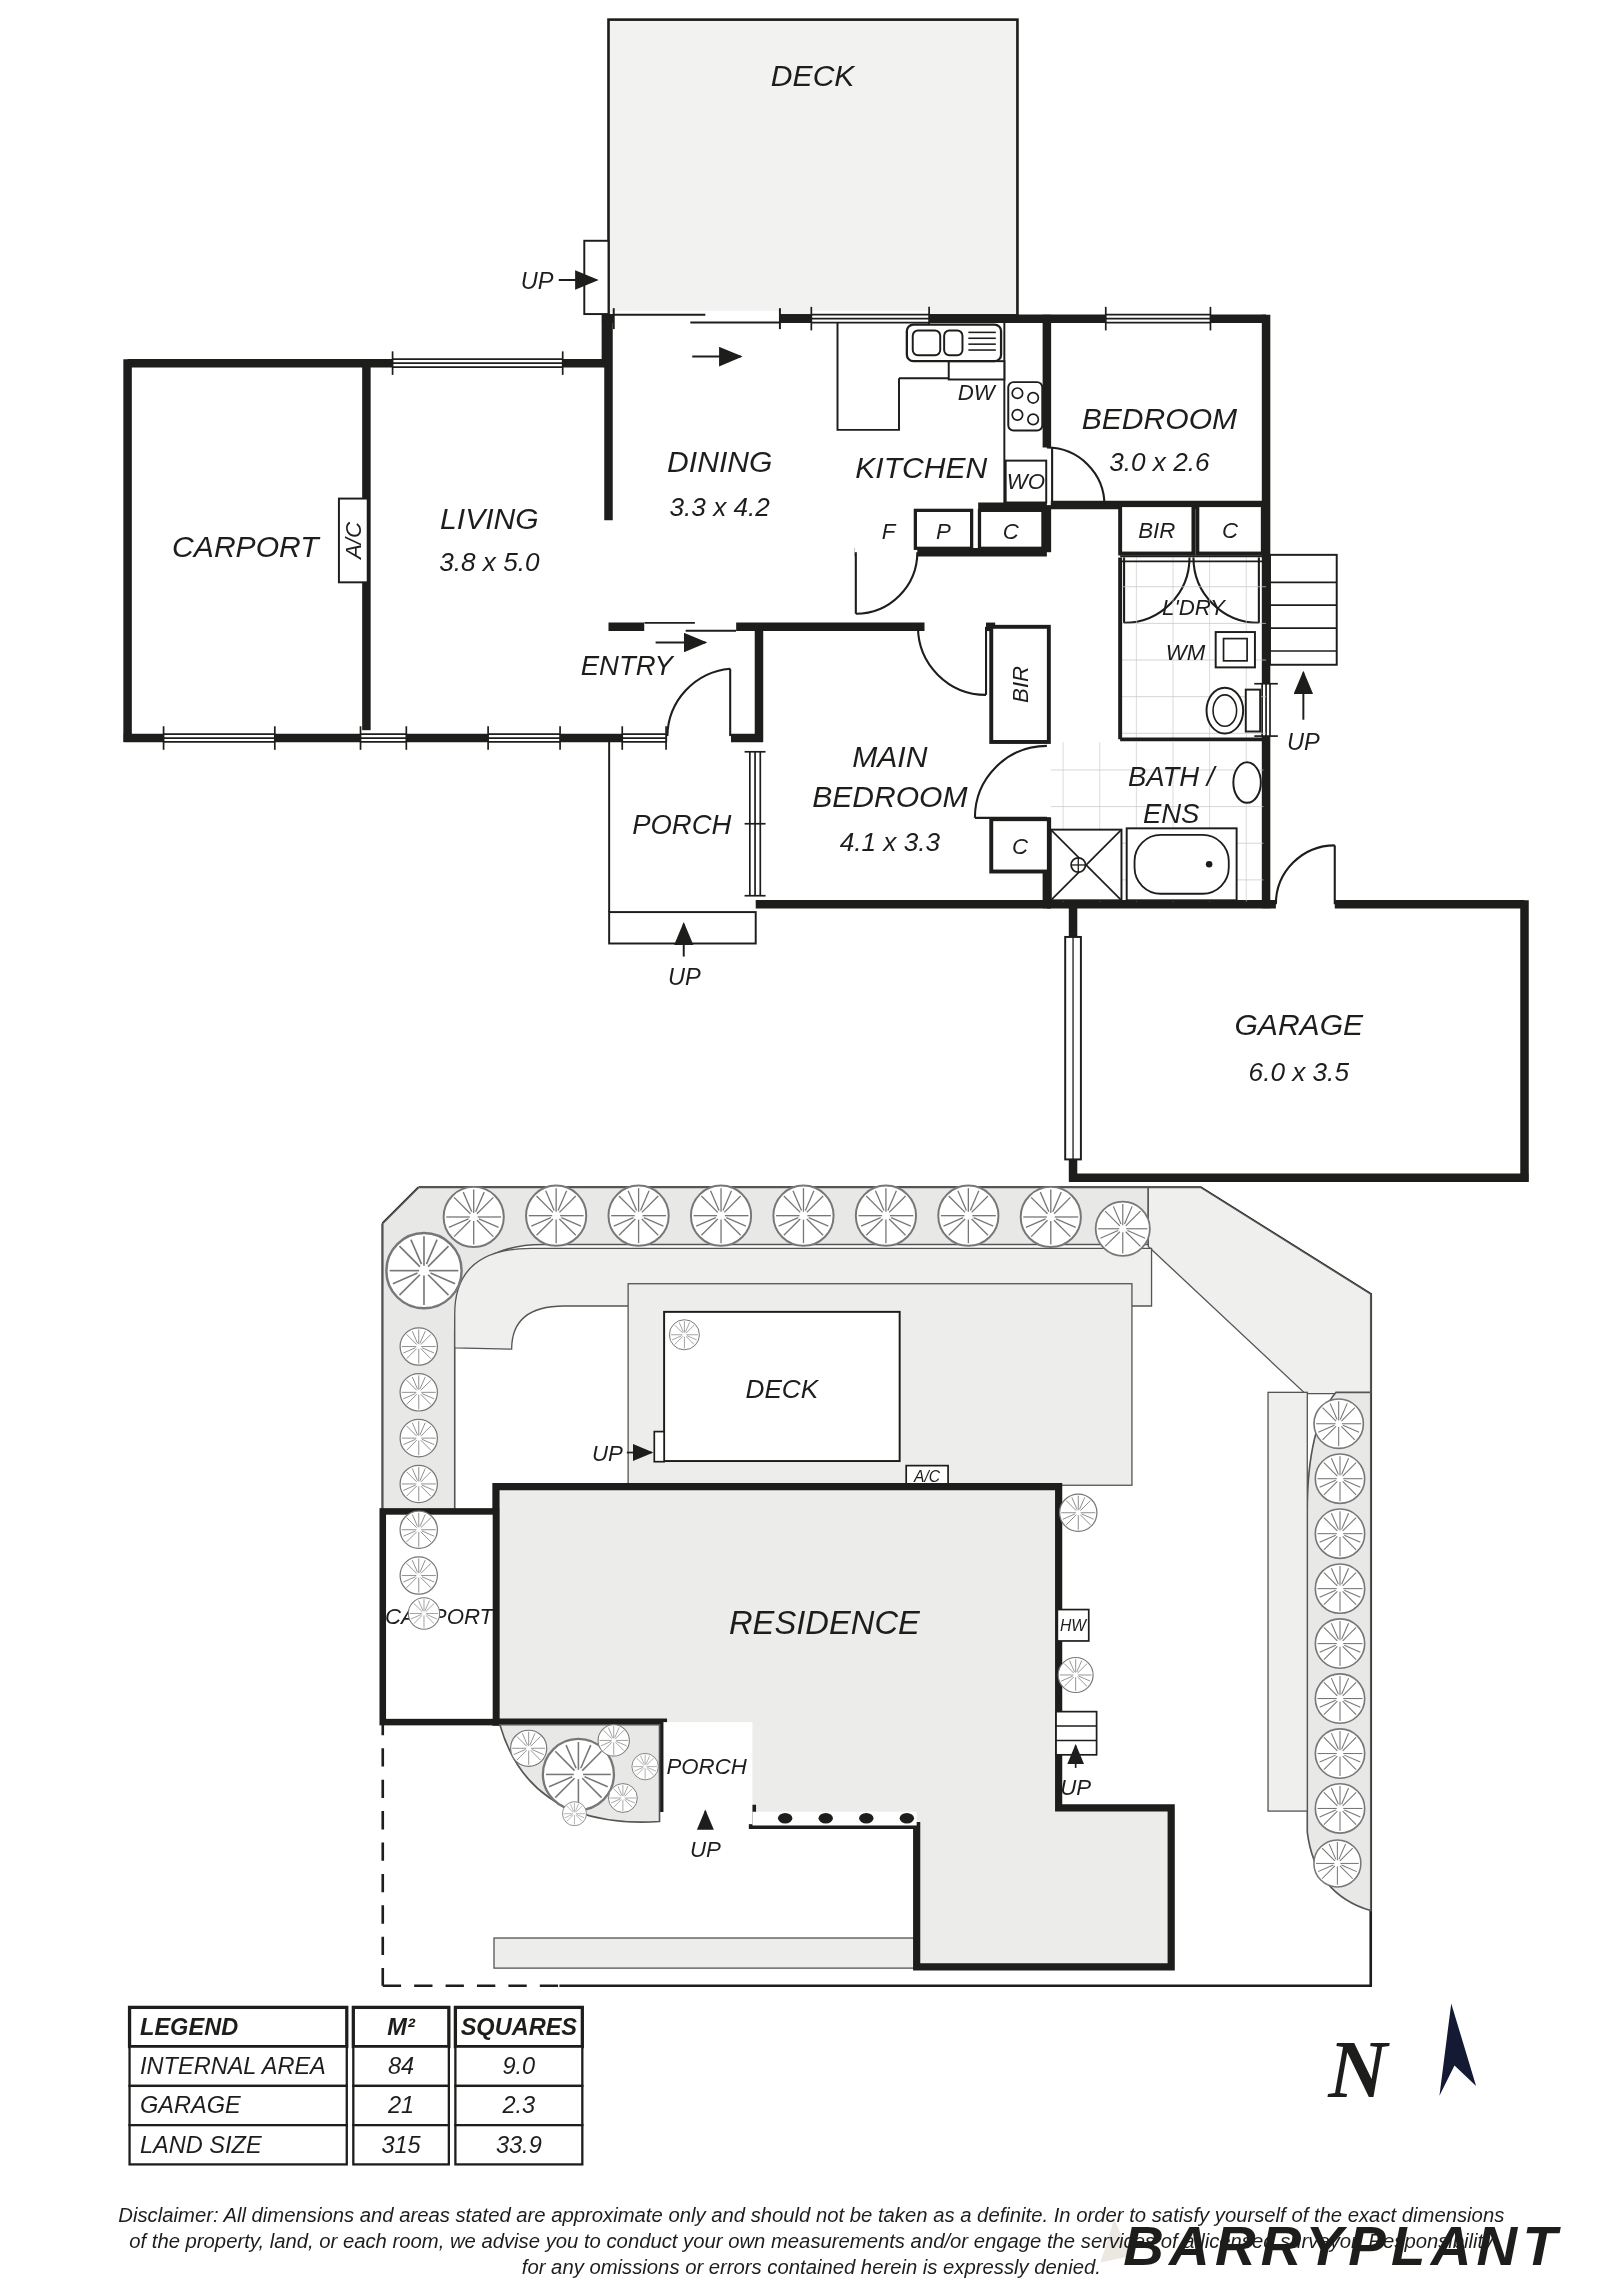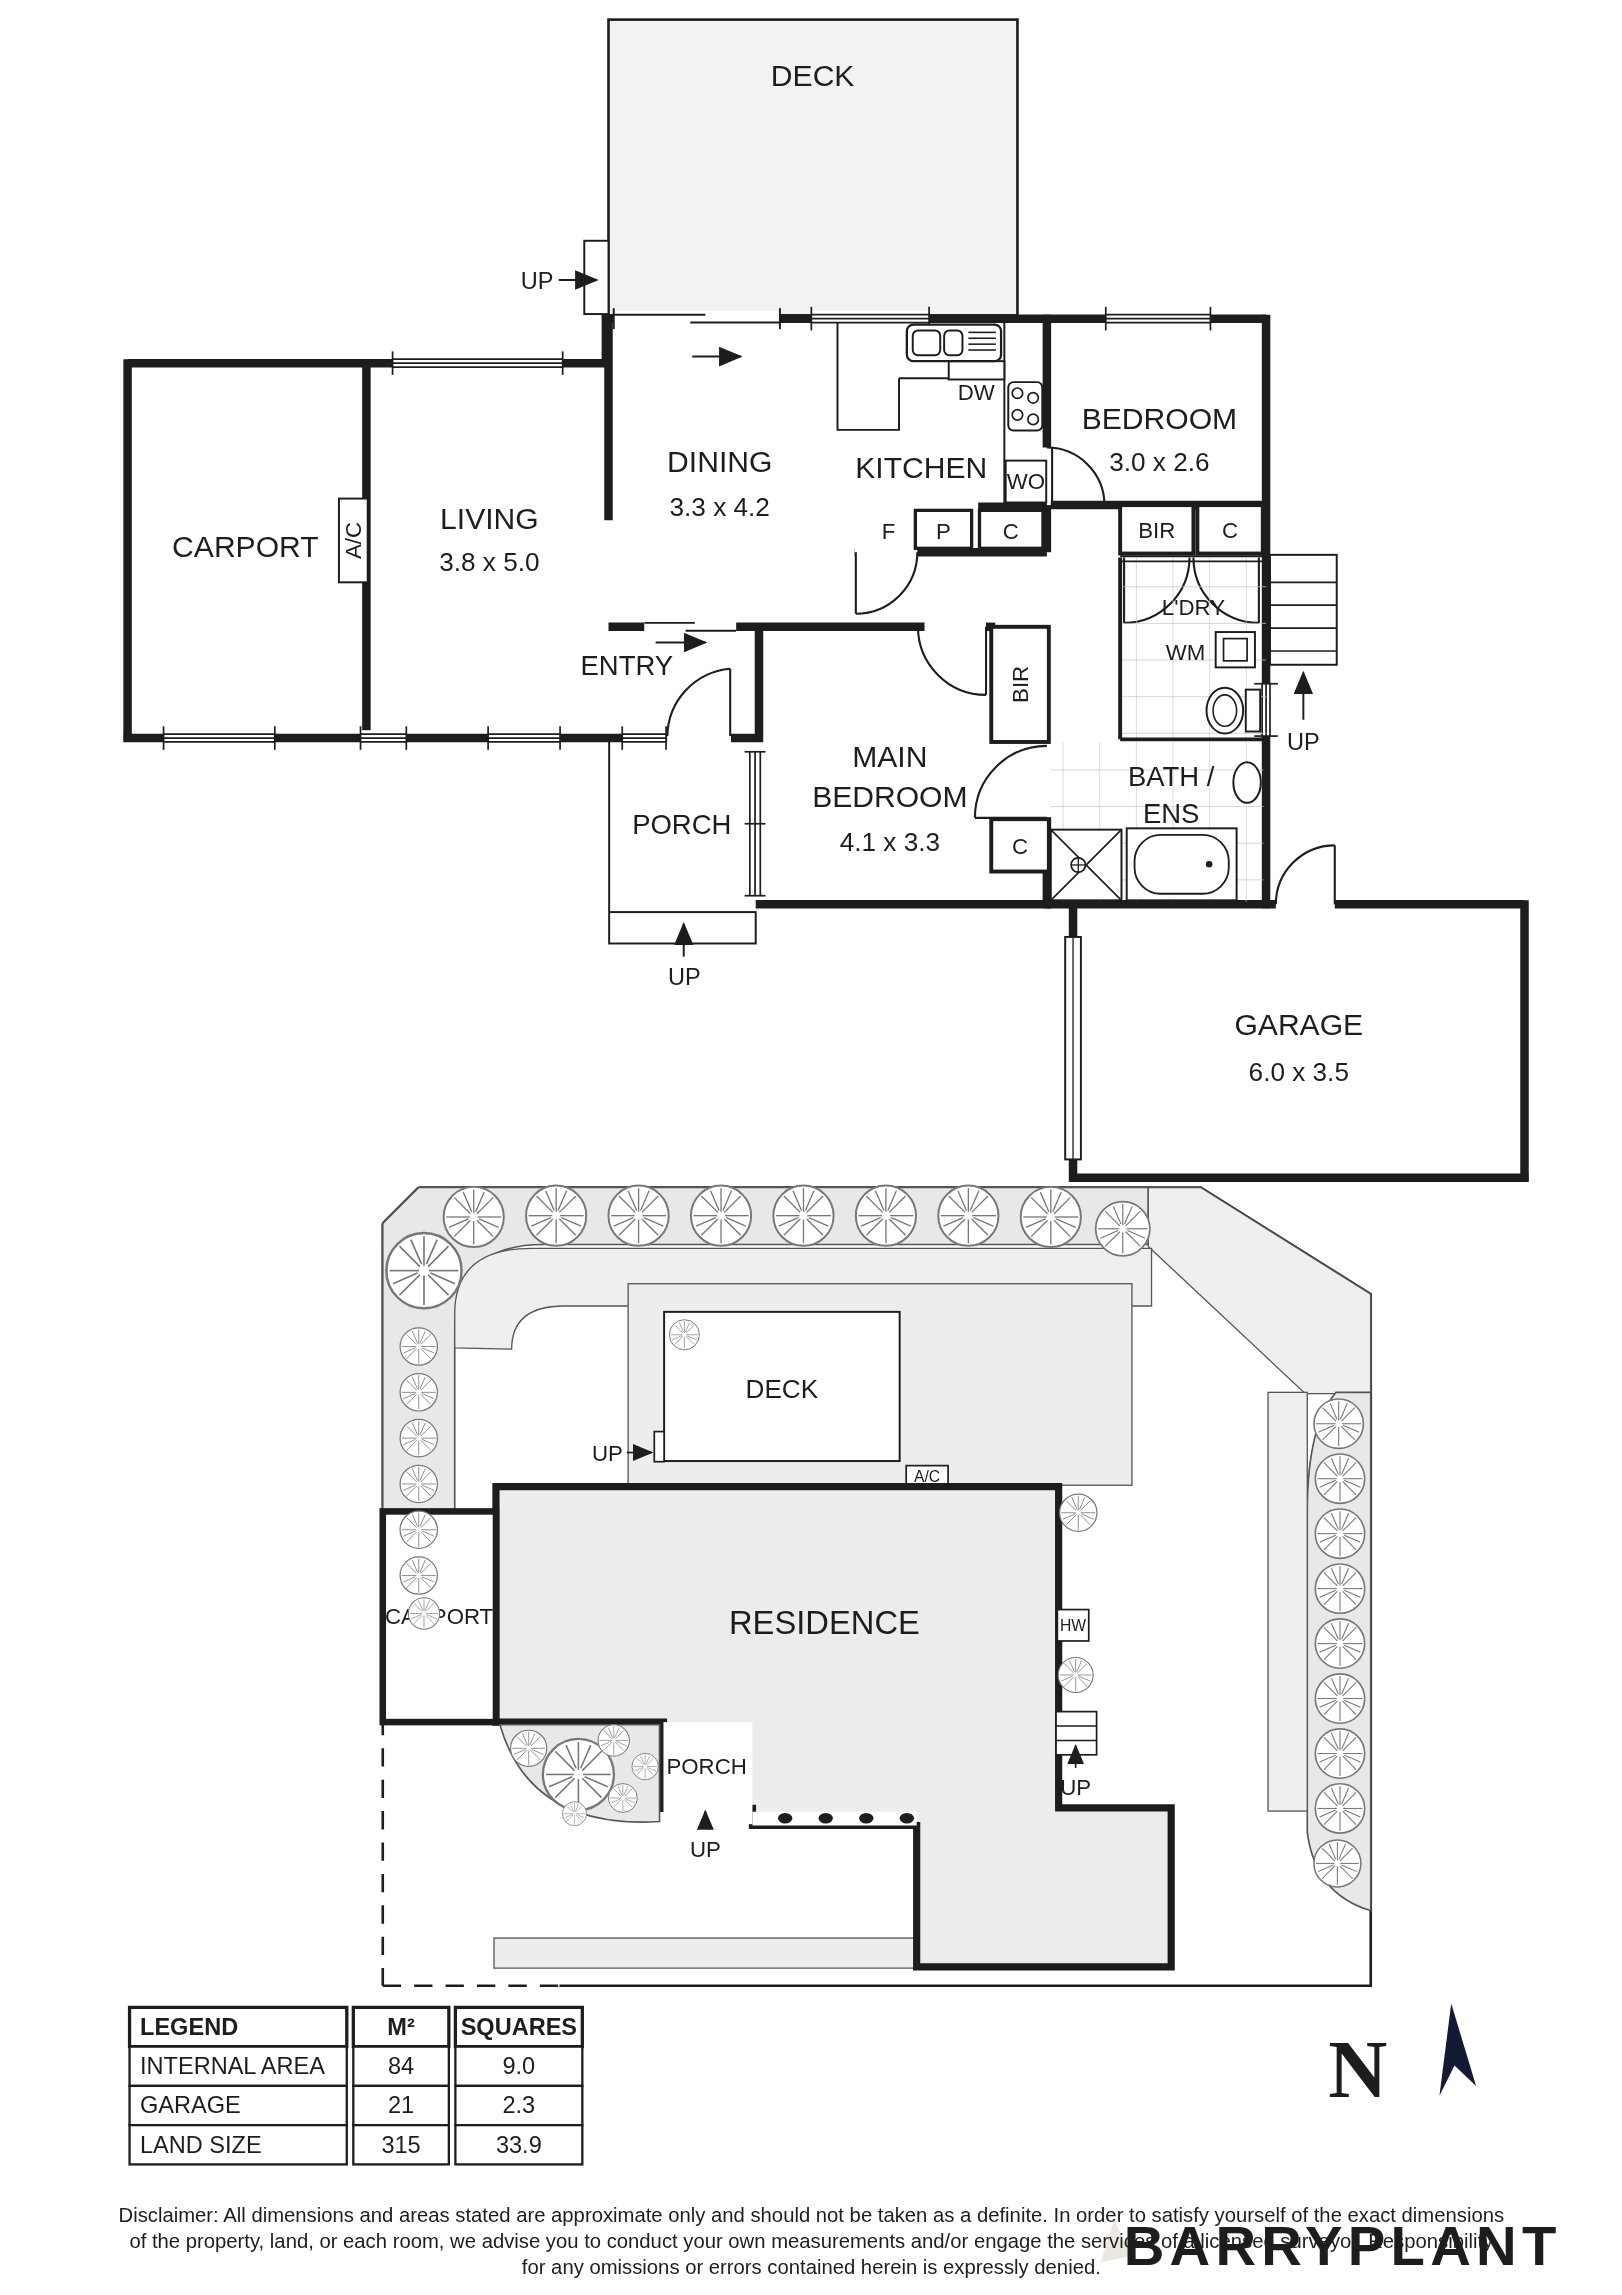--- a/index.html
+++ b/index.html
@@ -1,17 +1,17 @@
 <!DOCTYPE html>
 <html style="font-size:10.5px"><head>
 <meta charset="utf-8">
 <style>
   html,body{margin:0;padding:0;background:#fff;}
   body{font-family:"Liberation Sans", sans-serif;}
-  .page{width:100%;max-width:1622px;margin:0 auto;background:#fff;}
+  .page{width:100%;max-width:1622px;margin:0 auto;background:#fff;font-style:italic;}
   svg{display:block;width:100%;height:auto;background:#fff;}
   text{fill:#1d1d1b;font-family:"Liberation Sans", sans-serif;}
   .room{font-size:46px;}
   .dims{font-size:40px;}
   .fix{font-size:34px;}
   .small{font-size:24px;}
   .up{font-size:36px;}
   .mid{font-size:42px;}
   .site{font-size:34px;}
   .sitebig{font-size:50px;}

